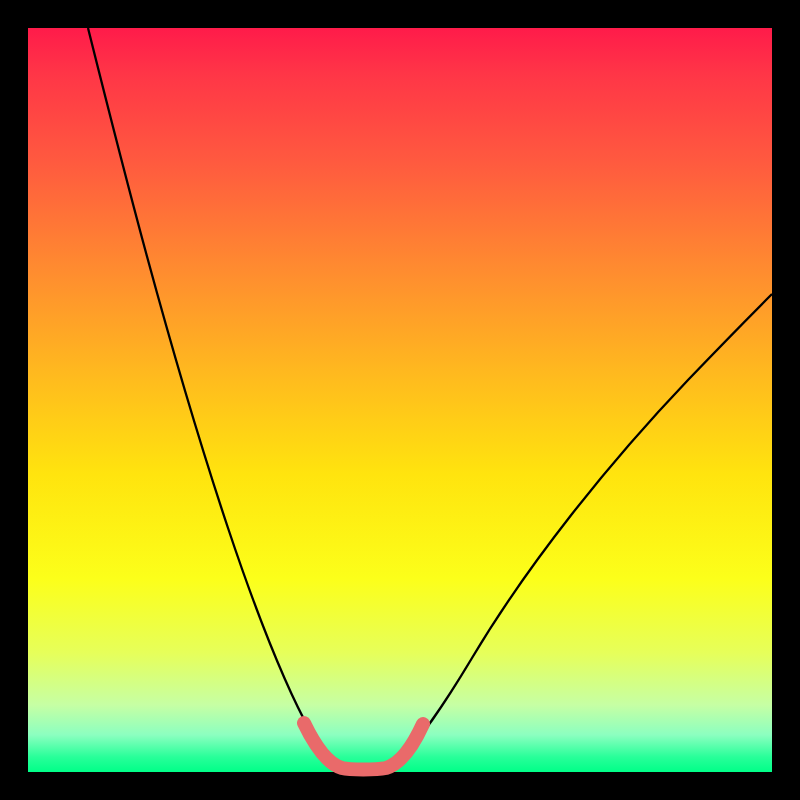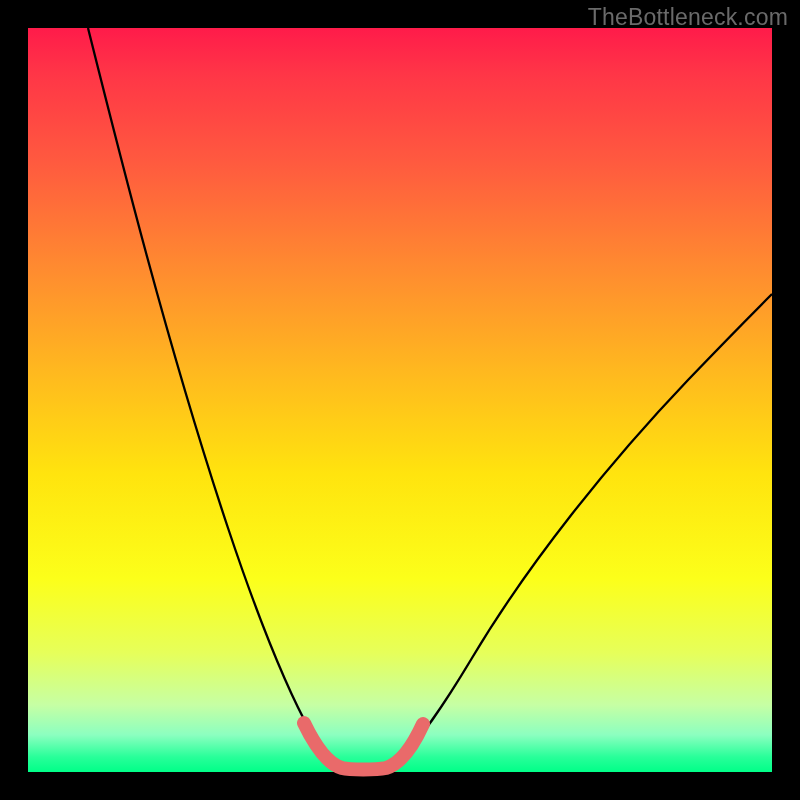--- a/index.html
+++ b/index.html
@@ -69,14 +69,13 @@
                C 392 712, 414 680, 444 630
                C 500 536, 580 436, 660 352
                C 704 306, 730 280, 744 266" fill="none" stroke="#000" stroke-width="2.3"></path>
       <path d="M 276 695
                C 288 720, 300 736, 314 740
                C 322 742, 348 742, 358 740
                C 372 736, 384 720, 395 696" fill="none" stroke="#e96a6a" stroke-width="14" stroke-linecap="round" stroke-linejoin="round"></path>
     </svg>
 
   </div>
-  <div class="watermark">TheBottleneck.com</div>
 </div>
 
 </body></html>

